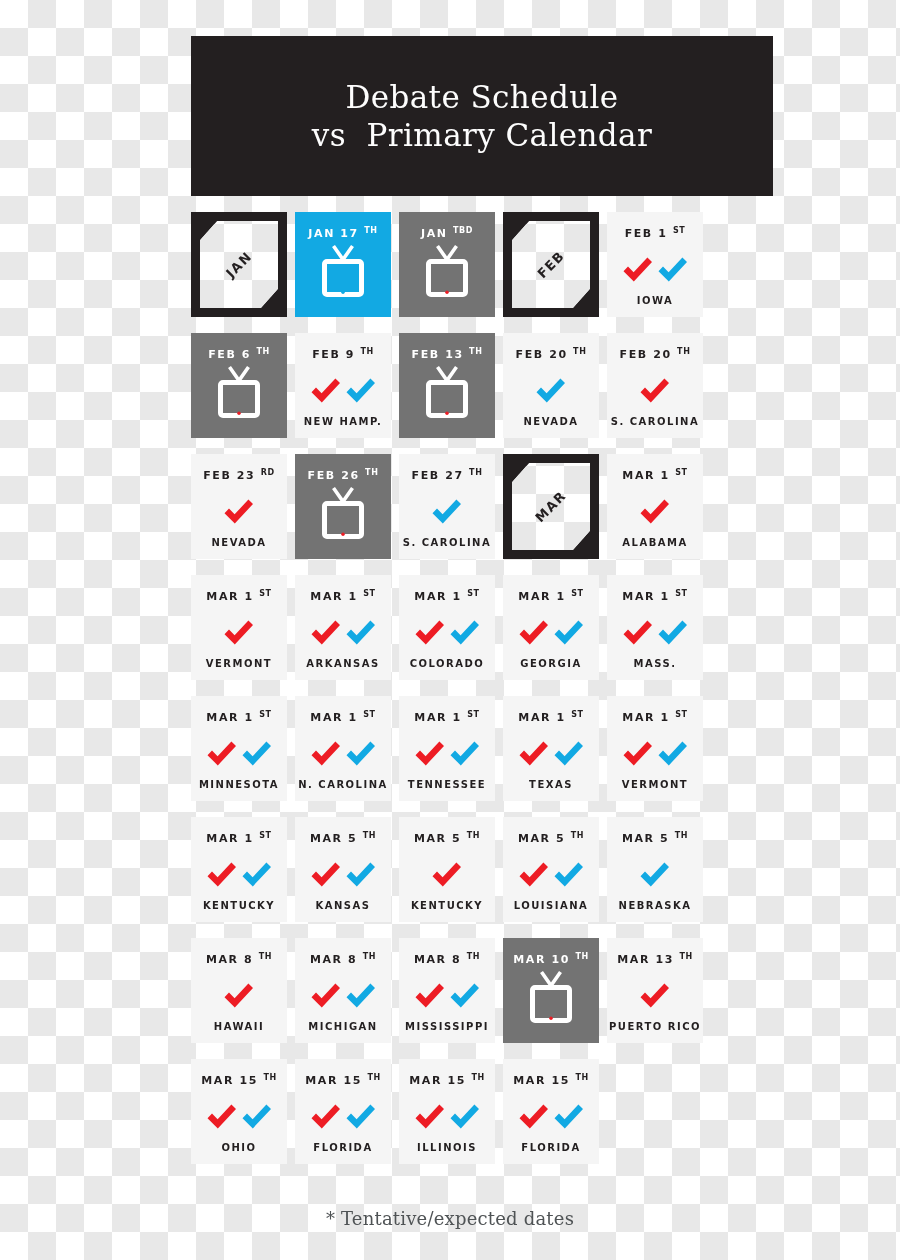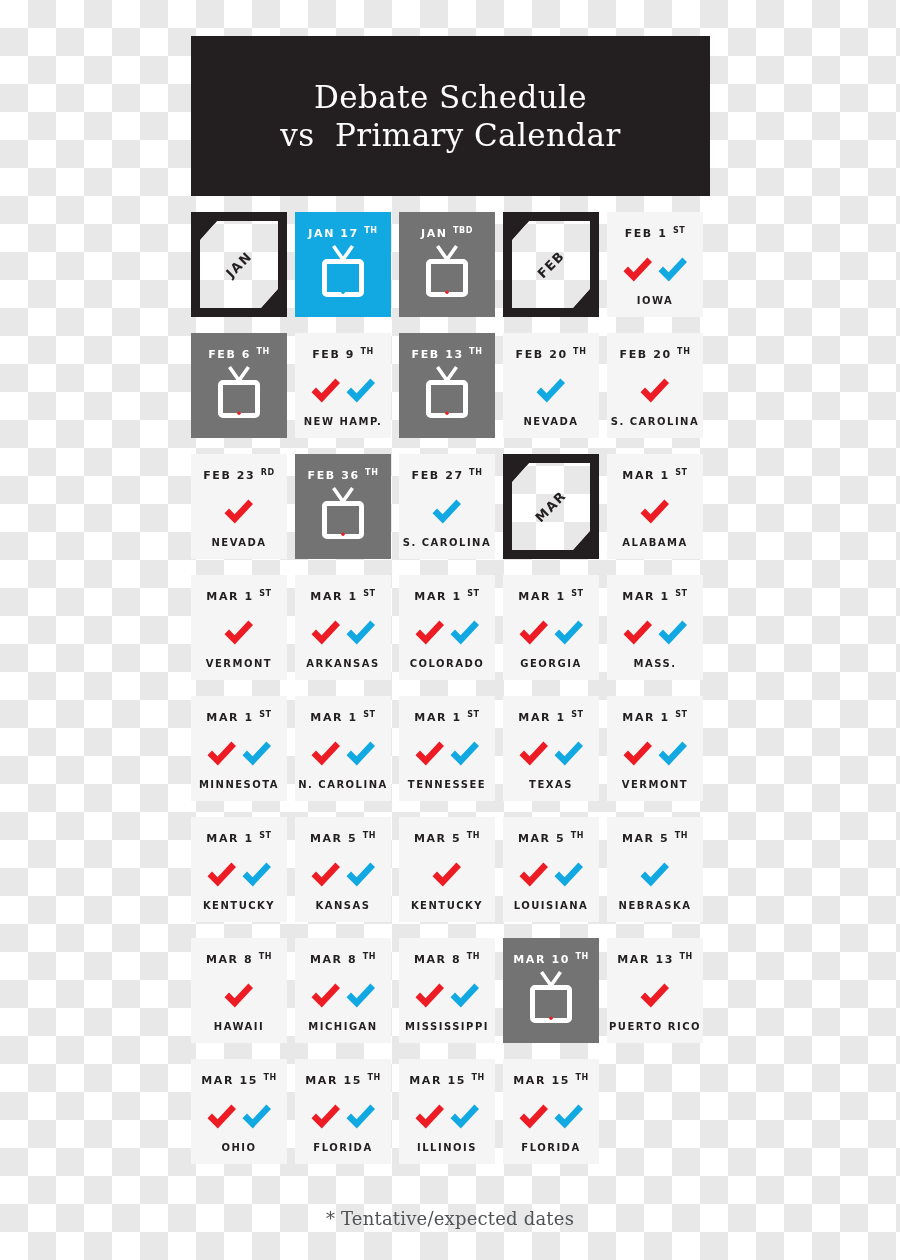--- a/index.html
+++ b/index.html
@@ -24,21 +24,21 @@
     position: relative;
     width: 900px;
     height: 1260px;
   }
 
   
   .header-band {
     position: absolute;
     left: 191px;
     top: 36px;
-    width: 519px;
+    width: 582px;
     height: 160px;
     background: #231f20;
     display: flex;
     flex-direction: column;
     align-items: center;
     justify-content: center;
   }
   .header-line {
     font-family: "DejaVu Serif", serif;
     font-weight: 400;
@@ -288,21 +288,21 @@
       <div class="cell">
         <div class="date"><span>FEB 23 </span><span class="ord">RD</span></div>
         <div class="checks">
           <svg width="34" height="34" viewBox="0 0 34 34">
             <path d="M2.5 18.2 L7.0 13.6 L12.6 19.3 L26.4 4.6 L31.0 9.0 L12.8 28.4 Z" fill="#ed1c24"></path>
           </svg>
         </div>
         <div class="state">NEVADA</div>
       </div>
       <div class="cell debate">
-        <div class="date"><span>FEB 36 </span><span class="ord">TH</span></div>
+        <div class="date"><span>FEB 26 </span><span class="ord">TH</span></div>
         <div class="tv">
           <svg width="52" height="56" viewBox="0 0 52 56">
             <path d="M16.5 2 L26 15.5 L35.5 2" stroke="#ffffff" stroke-width="3.6" fill="none"></path>
             <rect x="7.5" y="17.5" width="37" height="33" rx="2.5" fill="none" stroke="#ffffff" stroke-width="5"></rect>
             <circle cx="26" cy="48.2" r="1.7" fill="#ed1c24"></circle>
           </svg>
         </div>
       </div>
       <div class="cell">
         <div class="date"><span>FEB 27 </span><span class="ord">TH</span></div>

